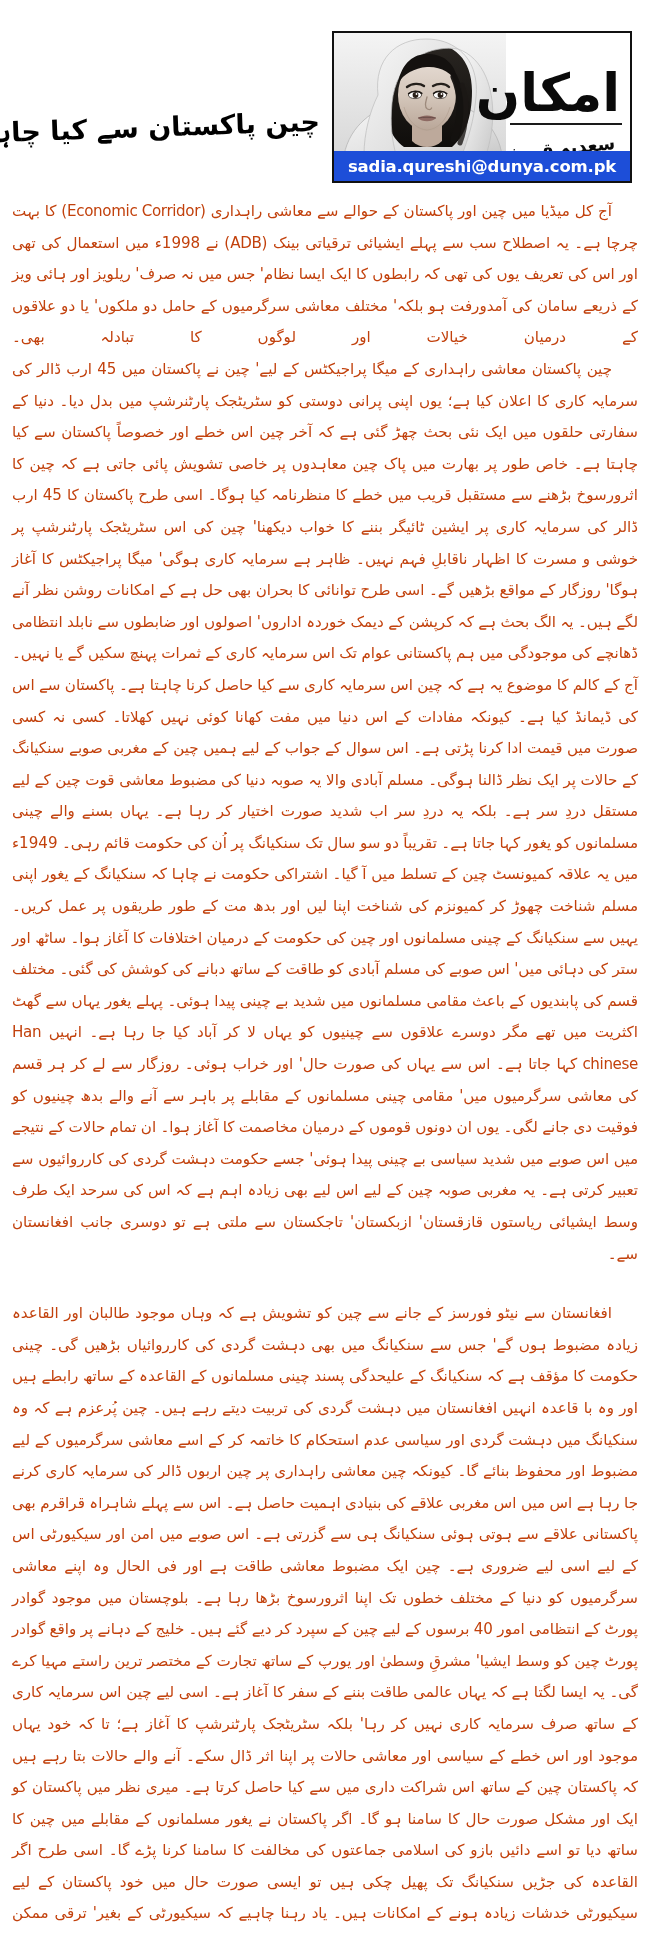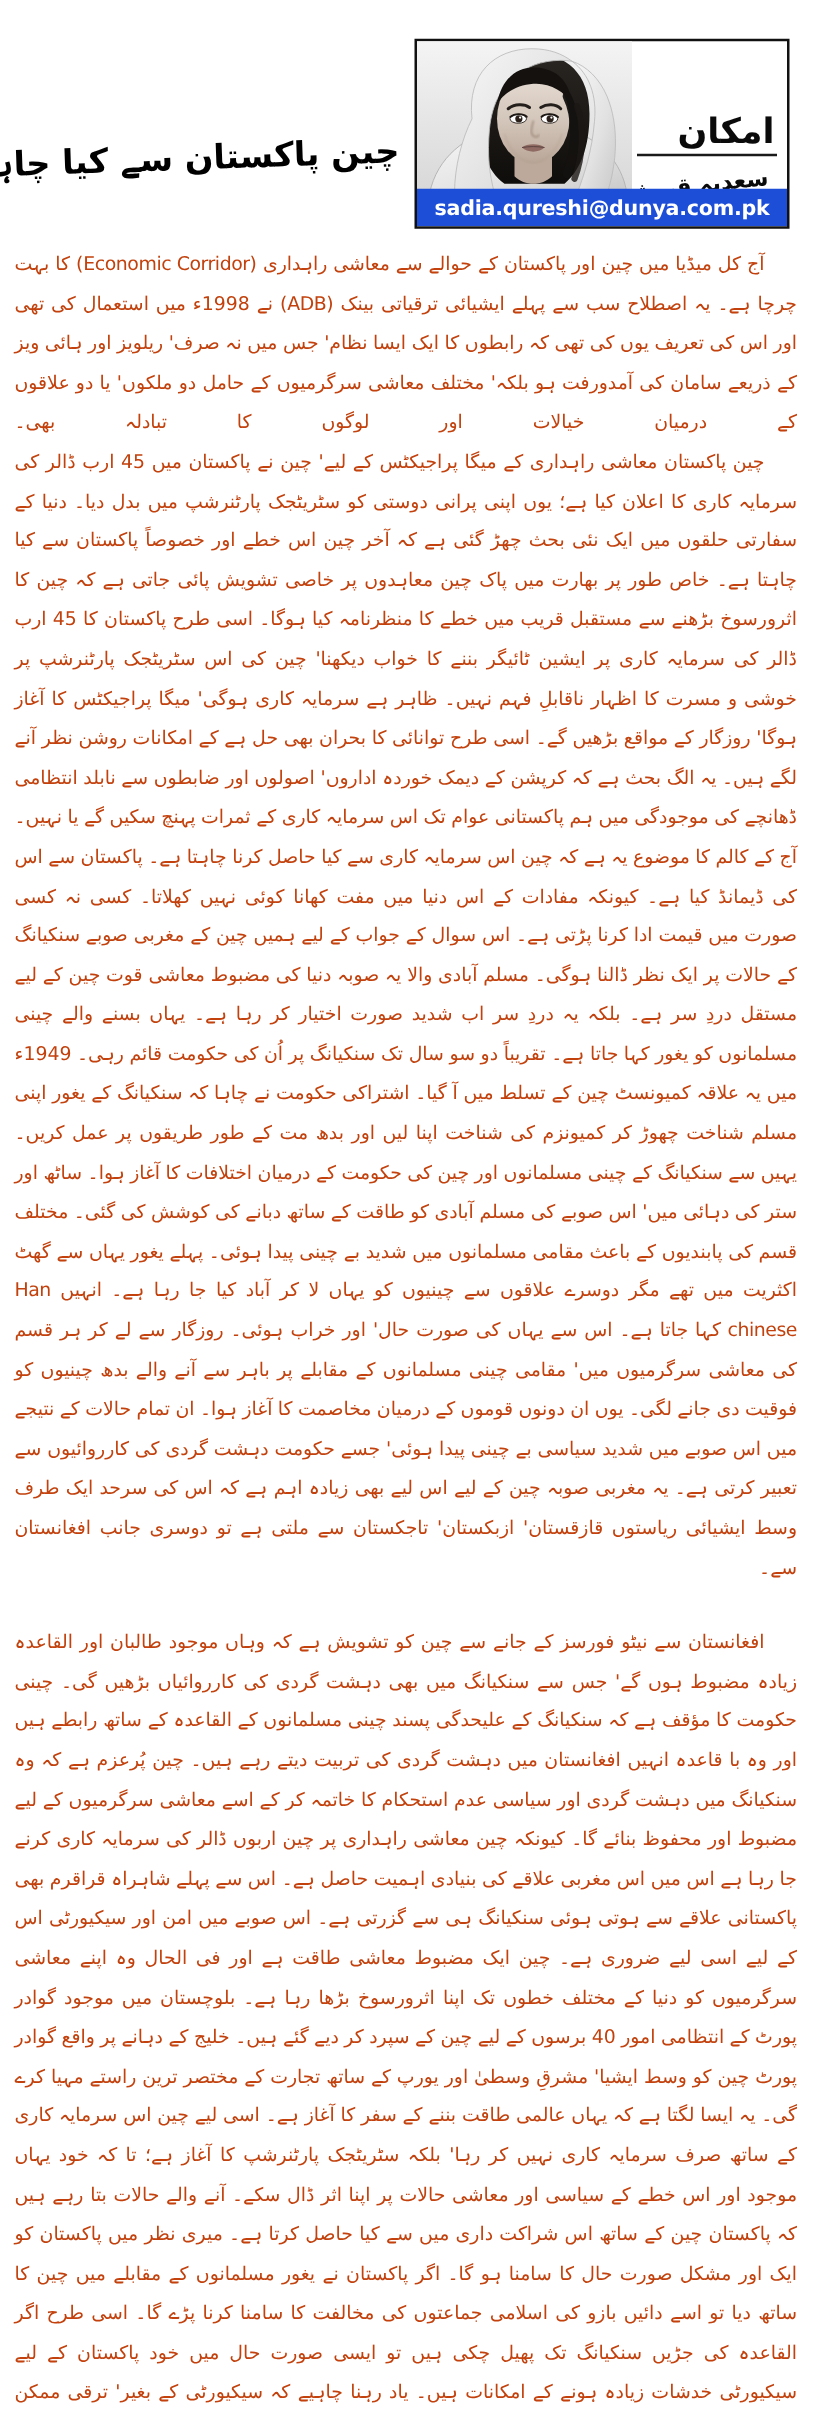--- a/index.html
+++ b/index.html
@@ -52,21 +52,21 @@
     width: 128px;
     height: 122px;
     box-sizing: border-box;
     padding: 0;
   }
   .column-name {
     position: absolute;
     right: 10px;
     bottom: 36px;
     font-family: "DejaVu Sans", "Liberation Sans", sans-serif;
-    font-size: 28px;
+    font-size: 52px;
     font-weight: 700;
     line-height: 1;
     letter-spacing: -1px;
     color: #0a0a0a;
     white-space: nowrap;
     direction: rtl;
   }
   .byline-rule {
     position: absolute;
     right: 8px;

